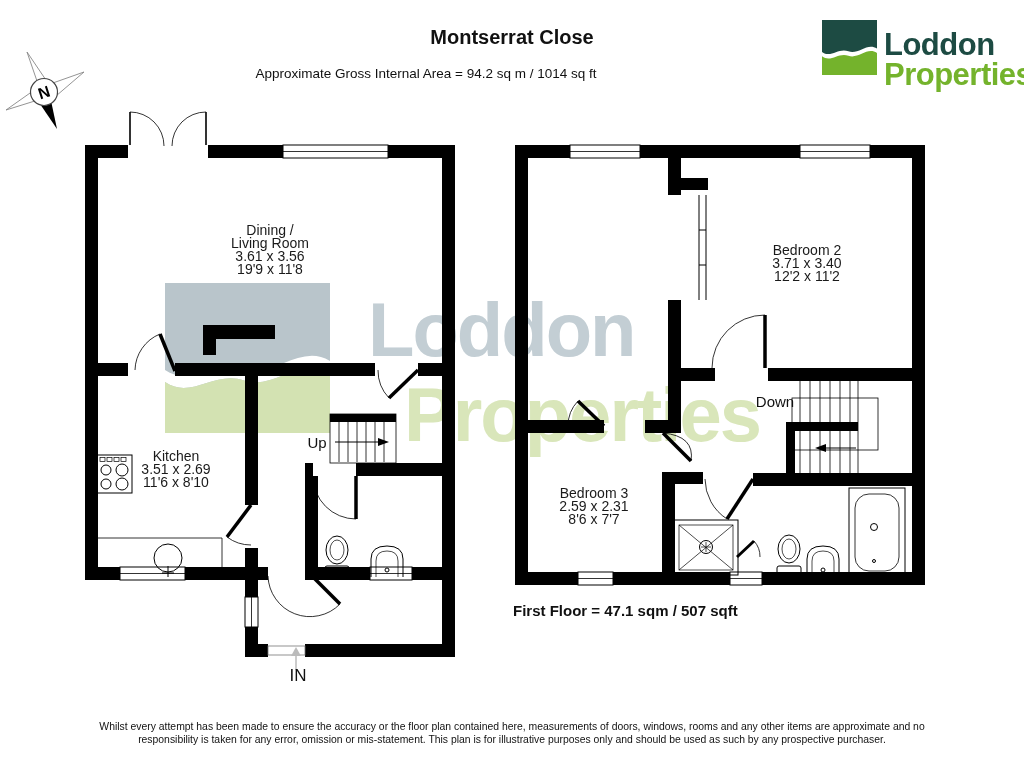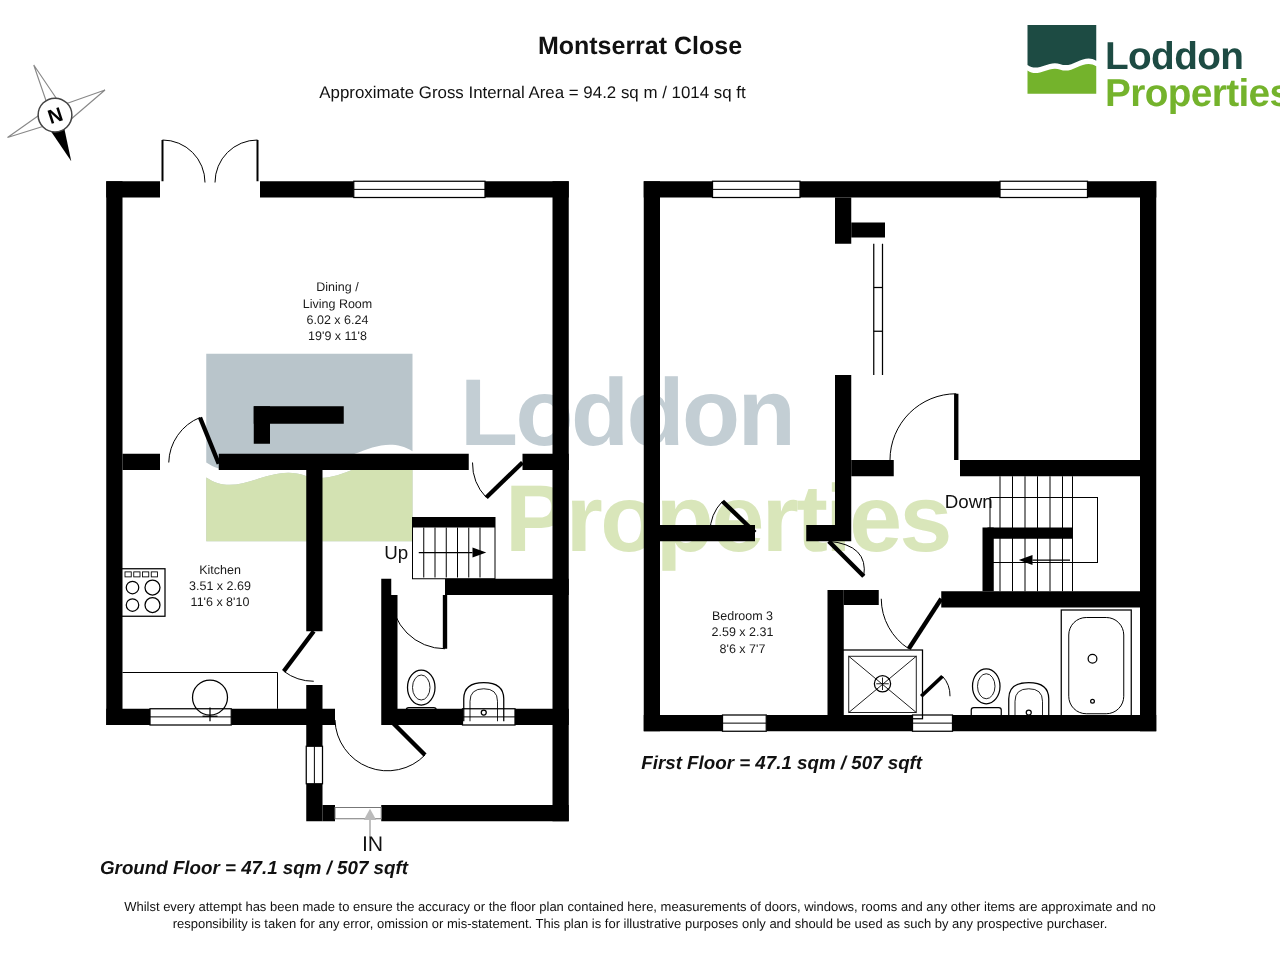--- a/index.html
+++ b/index.html
@@ -4,32 +4,32 @@
 <style>
   html,body{margin:0;padding:0;background:#fff;}
   .canvas{position:relative;width:1024px;height:768px;background:#fff;overflow:hidden;
           font-family:"Liberation Sans","DejaVu Sans",sans-serif;color:#111;}
   .abs{position:absolute;}
   .ctr{text-align:center;}
   .page-title{left:0;top:26px;width:1024px;font-size:20px;font-weight:bold;}
   .page-sub{left:0;top:66px;width:852px;font-size:13.5px;}
   .brand-word1{left:884px;top:27px;font-size:31px;font-weight:bold;color:#1d4b43;letter-spacing:-0.5px;}
   .brand-word2{left:884px;top:57px;font-size:31px;font-weight:bold;color:#74b32c;letter-spacing:-0.5px;}
-  .room-lbl{font-size:10px;line-height:13px;color:#1a1a1a;}
+  .room-lbl{font-size:14px;line-height:13px;color:#1a1a1a;}
   .room-lbl div{white-space:nowrap;}
   .lbl-dining{left:200px;top:224px;width:140px;}
   .lbl-kitchen{left:106px;top:450px;width:140px;}
   .lbl-b1{left:533px;top:284px;width:140px;}
   .lbl-b2{left:737px;top:244px;width:140px;}
   .lbl-b3{left:524px;top:487px;width:140px;}
   .tiny{font-size:15px;color:#111;}
   .lbl-up{left:300px;top:434px;width:34px;}
   .lbl-down{left:755px;top:393px;width:40px;}
   .lbl-in{left:278px;top:666px;width:40px;font-size:17px;}
-  .floor-title{font-size:15px;font-weight:bold;white-space:nowrap;font-style:italic;}
+  .floor-title{font-size:15px;font-weight:bold;white-space:nowrap;}
   .gf-title{left:80px;top:686px;}
   .ff-title{left:513px;top:602px;}
   .disc{left:0;width:1024px;font-size:10.4px;color:#111;}
   .disc1{top:721px;}
   .disc2{top:734px;}
   svg{position:absolute;left:0;top:0;}
 </style>
 </head>
 <body>
 
@@ -293,40 +293,44 @@
 
   <div class="abs ctr page-title">Montserrat Close</div>
   <div class="abs ctr page-sub">Approximate Gross Internal Area = 94.2 sq m / 1014 sq ft</div>
 
   <div class="abs brand-word1">Loddon</div>
   <div class="abs brand-word2">Properties</div>
 
   <div class="abs ctr room-lbl lbl-dining">
     <div>Dining /</div>
     <div>Living Room</div>
-    <div>6.02 x 6.24</div>
+    <div>3.61 x 3.56</div>
     <div>19'9 x 11'8</div>
   </div>
 
   <div class="abs ctr room-lbl lbl-kitchen">
     <div>Kitchen</div>
     <div>3.51 x 2.69</div>
     <div>11'6 x 8'10</div>
   </div>
 
 
+  <div class="abs ctr room-lbl lbl-b2">
+    <div>Bedroom 2</div>
+    <div>3.71 x 3.40</div>
+    <div>12'2 x 11'2</div>
+  </div>
 
   <div class="abs ctr room-lbl lbl-b3">
     <div>Bedroom 3</div>
     <div>2.59 x 2.31</div>
     <div>8'6 x 7'7</div>
   </div>
 
   <div class="abs ctr tiny lbl-up">Up</div>
   <div class="abs ctr tiny lbl-down">Down</div>
   <div class="abs ctr lbl-in">IN</div>
 
-  <div class="abs floor-title gf-title">Ground Floor = 47.1 sqm / 507 sqft</div>
   <div class="abs floor-title ff-title">First Floor = 47.1 sqm / 507 sqft</div>
 
   <div class="abs ctr disc disc1">Whilst every attempt has been made to ensure the accuracy or the floor plan contained here, measurements of doors, windows, rooms and any other items are approximate and no</div>
   <div class="abs ctr disc disc2">responsibility is taken for any error, omission or mis-statement. This plan is for illustrative purposes only and should be used as such by any prospective purchaser.</div>
 </div>
 
 </body></html>

